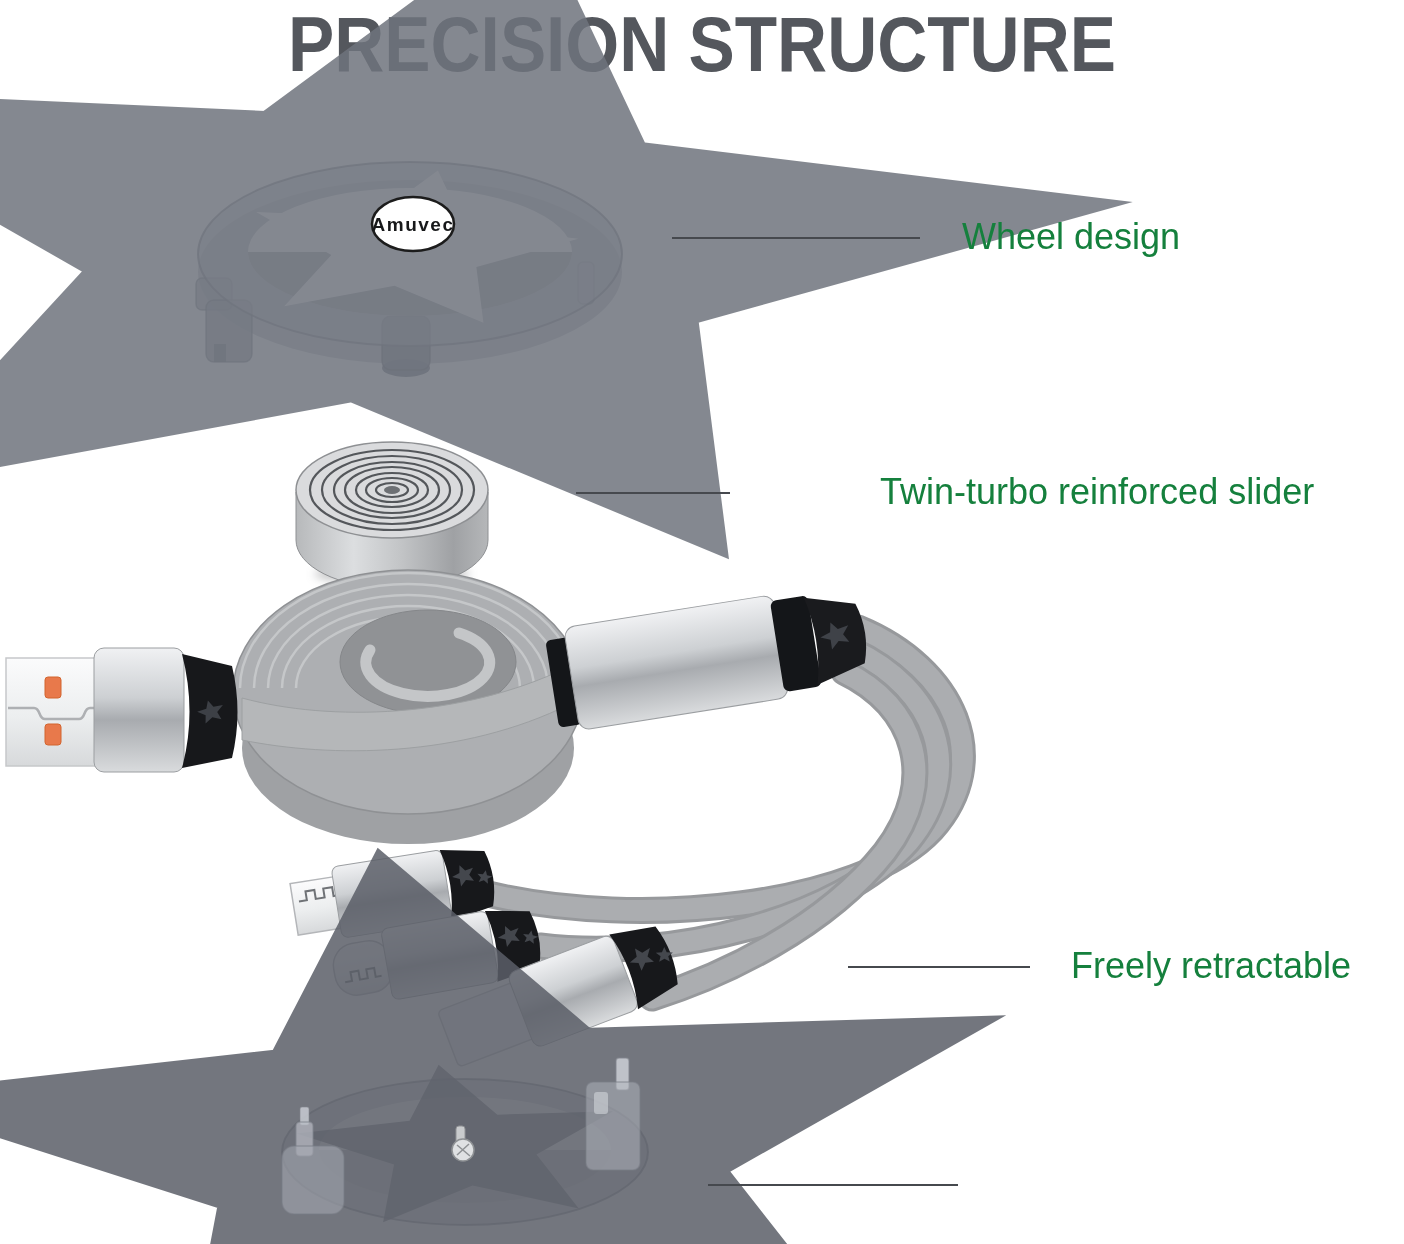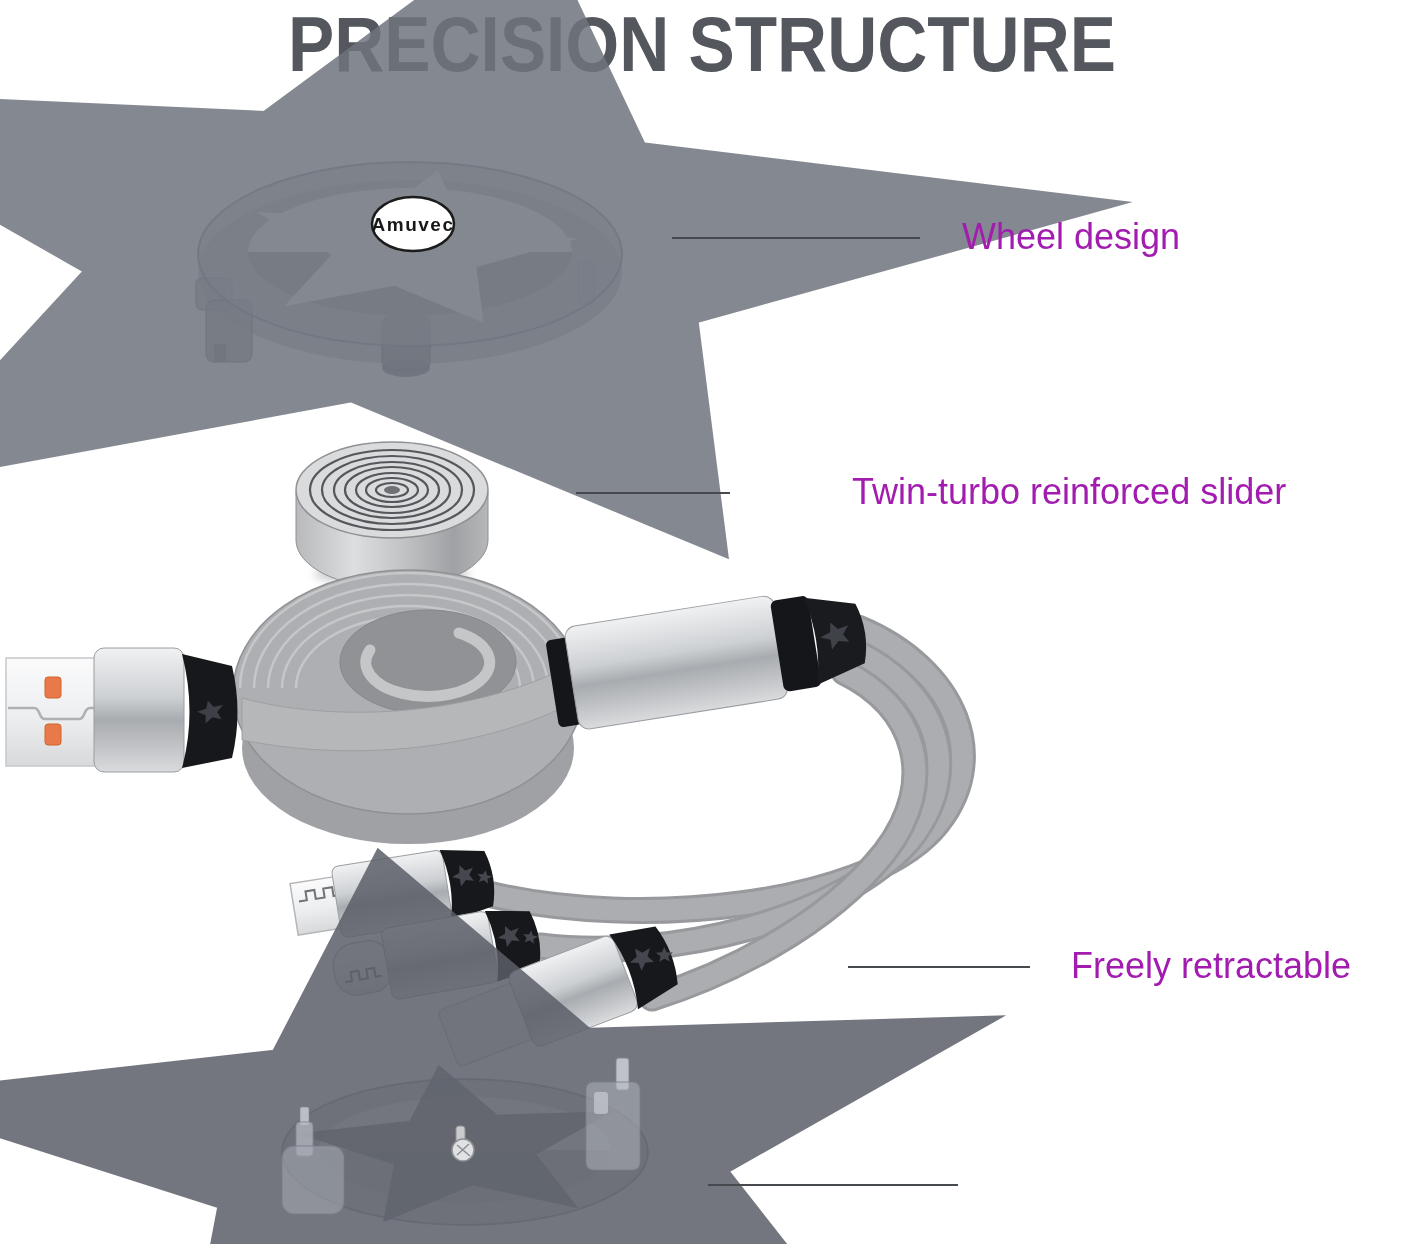--- a/index.html
+++ b/index.html
@@ -14,24 +14,24 @@
     text-align:center;
     font-size:77px; font-weight:800; letter-spacing:0px;
     color:#54575d;
     transform:scaleX(.9); transform-origin:center;
     white-space:nowrap;
   }
   .illustration { position:absolute; left:0; top:0; }
   .callout-label {
     position:absolute;
     font-size:36px; line-height:46px; font-weight:500;
-    color:#a21caf; white-space:nowrap;
+    color:#15803d; white-space:nowrap;
   }
   .lbl-wheel   { left:962px;  top:214px; }
-  .lbl-slider  { left:852px;  top:469px; }
+  .lbl-slider  { left:880px;  top:469px; }
   .lbl-retract { left:1071px; top:943px;text-align:right; }
   .lbl-tpe     { left:1001px; top:1161px; }
 </style>
 </head>
 <body>
 
 <div class="page">
 
   <div class="page-title">PRECISION STRUCTURE</div>
 

